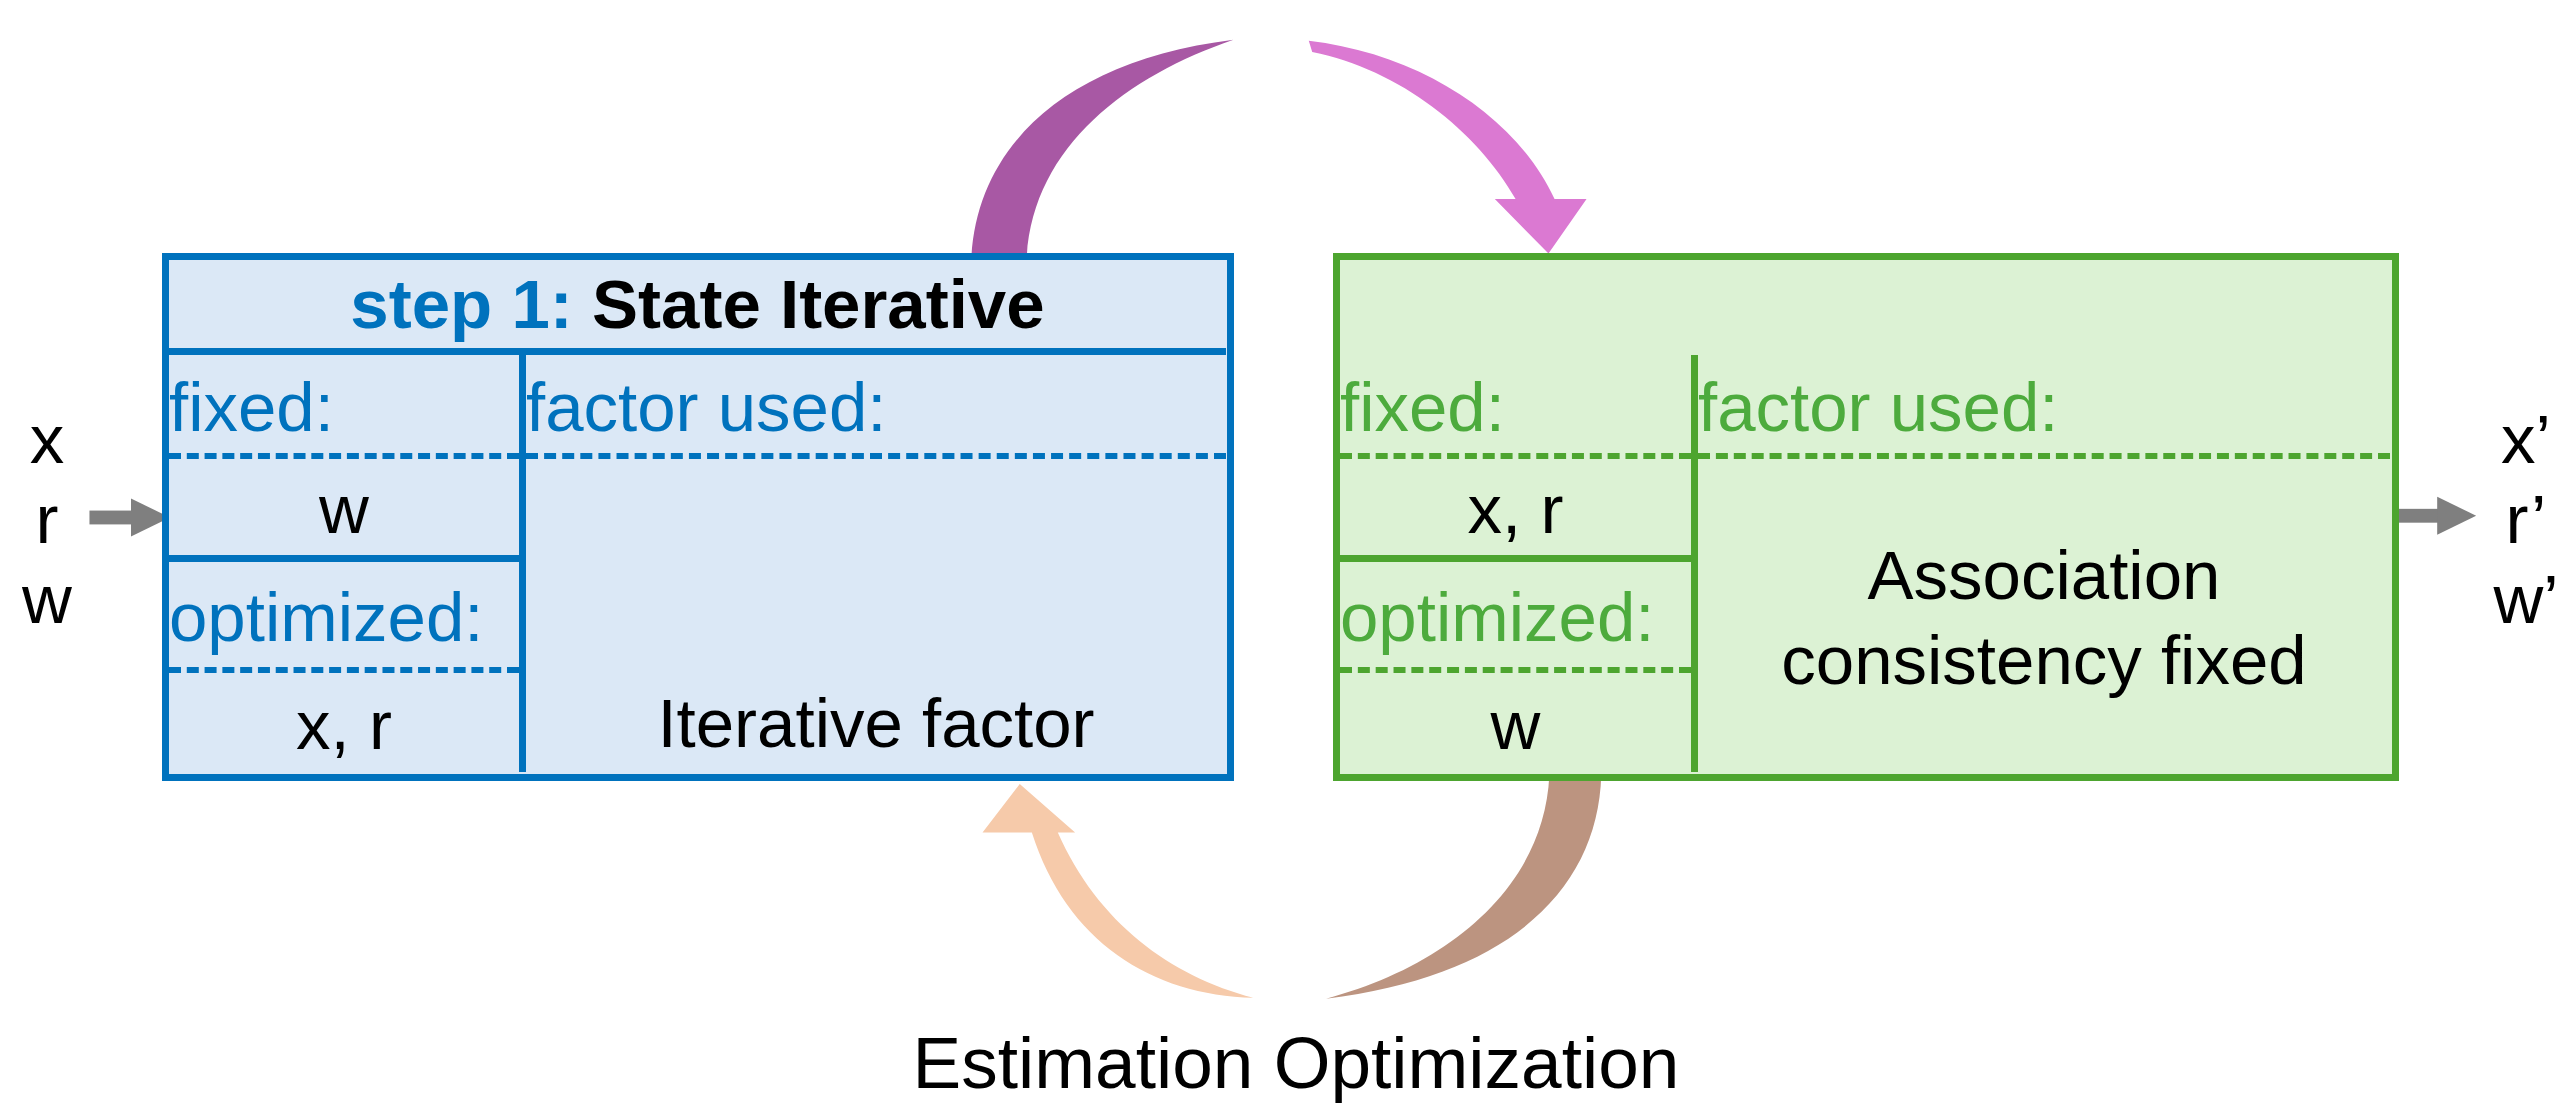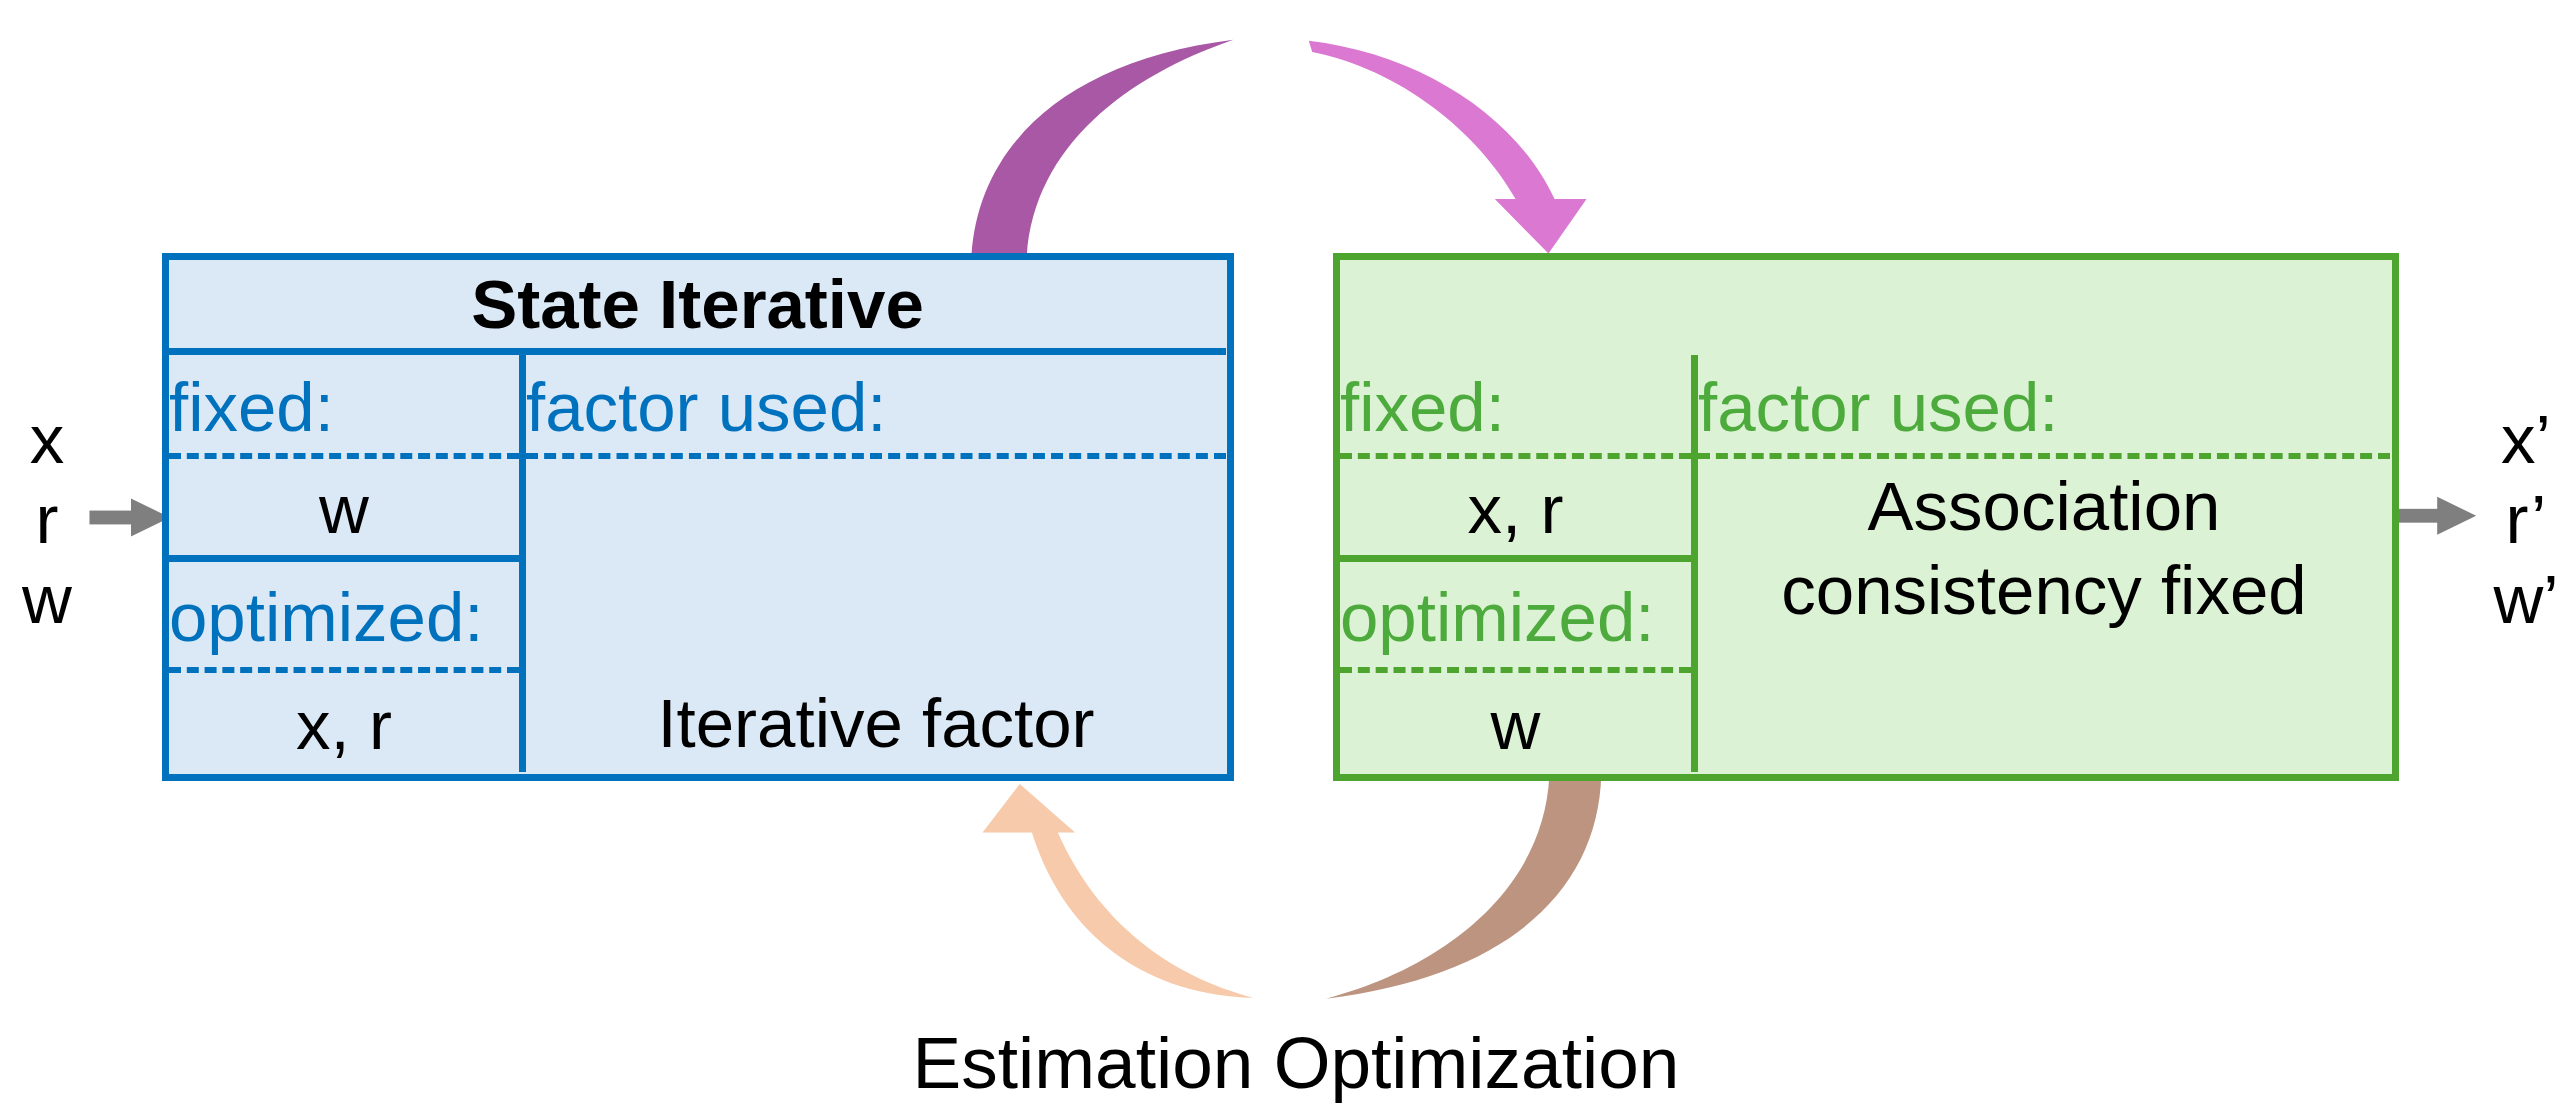--- a/index.html
+++ b/index.html
@@ -58,21 +58,21 @@
   .blue .r4 { left: 357px; top: 416px; width: 700px; height: 96px; line-height: 96px; }
 
   
   .green .l1 { left: 0; top: 102px; width: 351px; height: 97px; line-height: 91px; }
   .green .l2 { left: 0; top: 205px; width: 351px; height: 97px; line-height: 90px; }
   .green .l3 { left: 0; top: 309px; width: 351px; height: 104px; line-height: 98px; }
   .green .l4 { left: 0; top: 419px; width: 351px; height: 93px; line-height: 93px; }
   .green .r1 { left: 358px; top: 102px; width: 692px; height: 97px; line-height: 91px; }
   .green .rbig {
     left: 358px; top: 205px; width: 692px; height: 307px;
-    display: flex; flex-direction: column; align-items: center; justify-content: flex-start;
+    display: flex; flex-direction: column; align-items: center; justify-content: center;
     line-height: 1.22; text-align: center; color: #000000;
   }
 
   
   .sidevars {
     position: absolute; top: 400px; font-size: 69px;
     line-height: 80px; text-align: center; color: #000000;
   }
   #input-labels  { left: 7px;    width: 80px;  }
   #output-labels { left: 2474px; width: 104px; }
@@ -99,20 +99,21 @@
       <polygon points="151,576 196,598 151,620"></polygon>
     </g>
     <g fill="#7F7F7F">
       <rect x="2768" y="588" width="52" height="16"></rect>
       <polygon points="2816,574 2861,596 2816,618"></polygon>
     </g>
   </svg>
 
   <div class="box blue">
     <div class="hdr">
+      <span class="prefix">step 1:</span>
       <span>State Iterative</span>
     </div>
 
     <div class="vdiv"></div>
 
     <div class="cell lbl l1 dashedB">fixed:</div>
     <div class="cell val l2 solidB">w</div>
     <div class="cell lbl l3 dashedB">optimized:</div>
     <div class="cell val l4">x, r</div>
 

